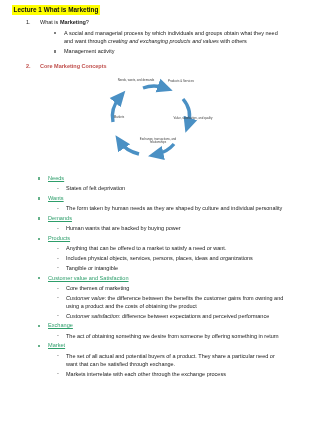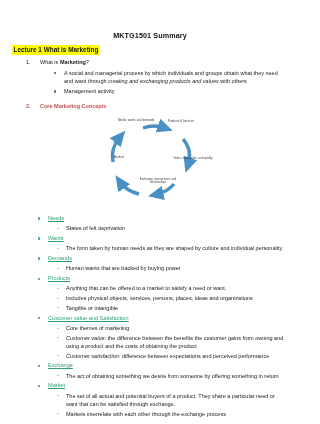--- a/index.html
+++ b/index.html
@@ -151,21 +151,20 @@
     font-size: 5.5px;
     color: #555555;
   }
   .lvl2 i { font-style: italic; }
 </style>
 </head>
 <body>
 
 <div class="page">
 
-  <div class="doc-title">MKTG1501 Summary</div>
 
   <div class="lecture-heading-wrap">
     <span class="lecture-heading">Lecture 1 What is Marketing</span>
   </div>
 
   <div class="num-item">
     <span class="num">1.</span><span>What is </span><b>Marketing</b><span>?</span>
   </div>
 
   <div class="sq-item">

